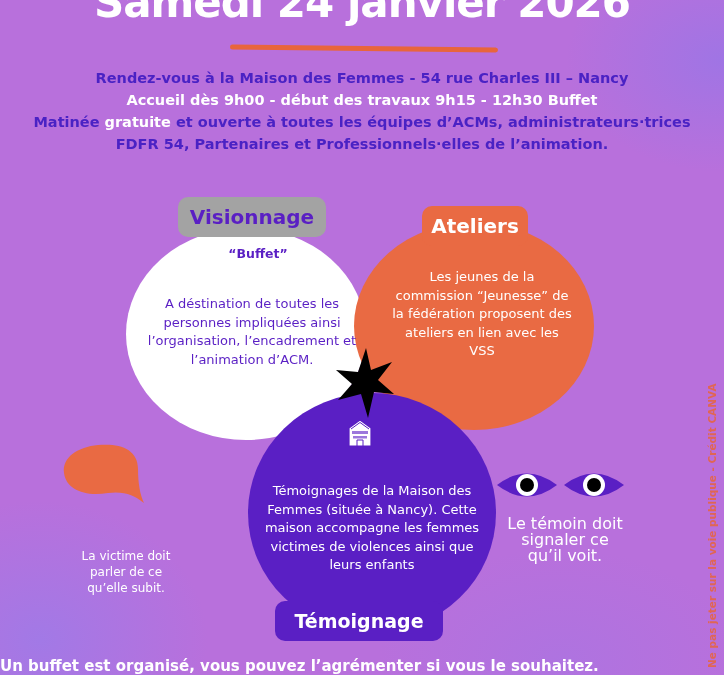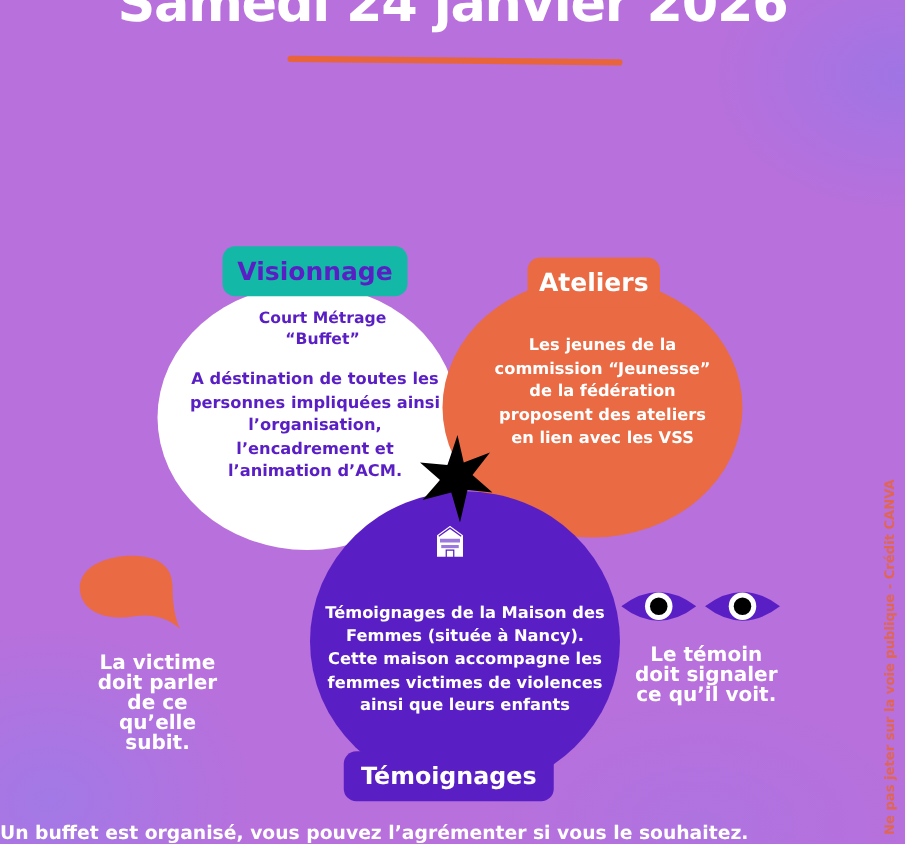--- a/index.html
+++ b/index.html
@@ -28,30 +28,30 @@
   .info { position: absolute; left: 0; right: 0; top: 67px; text-align: center; font-weight: 700; font-size: 14.5px; line-height: 22px; color: #4a22c4; }
   .info .line { white-space: nowrap; }
   .info .white { color: #fff; }
 
   .circle { position: absolute; border-radius: 50%; }
   .c-white { left: 126px; top: 228px; width: 240px; height: 212px; background: #fff; }
   .c-orange { left: 354px; top: 222px; width: 240px; height: 208px; background: #e96a43; }
   .c-purple { left: 248px; top: 393px; width: 248px; height: 240px; background: #5a1fc4; }
 
   .tab { position: absolute; border-radius: 10px; font-weight: 700; text-align: center; }
-  .tab-vision { left: 178px; top: 197px; width: 148px; height: 40px; background: #14b8a6; color: #5a1fc4; font-size: 20px; line-height: 40px; }
+  .tab-vision { left: 178px; top: 197px; width: 148px; height: 40px; background: #a3a3a3; color: #5a1fc4; font-size: 20px; line-height: 40px; }
   .tab-ateliers { left: 422px; top: 206px; width: 106px; height: 40px; background: #e96a43; color: #fff; font-size: 20px; line-height: 40px; }
   .tab-temoignage { left: 275px; top: 601px; width: 168px; height: 40px; background: #5a1fc4; color: #fff; font-size: 19px; line-height: 40px; }
 
-  .txt { position: absolute; text-align: center; font-weight: bold; }
+  .txt { position: absolute; text-align: center; }
   .vision-sub { left: 178px; top: 245px; width: 160px; color: #5a1fc4; font-weight: 700; font-size: 12.5px; line-height: 17px; }
   .vision-body { left: 146px; top: 295px; width: 212px; color: #5a1fc4; font-size: 13px; line-height: 18.5px; }
   .ateliers-body { left: 392px; top: 268px; width: 180px; color: #fff; font-size: 13px; line-height: 18.5px; }
   .temoin-body { left: 256px; top: 482px; width: 232px; color: #fff; font-size: 13px; line-height: 18.5px; }
-  .victime-txt { left: 76px; top: 522px; width: 100px; color: #fff; font-size: 16px; line-height: 16px; }
+  .victime-txt { left: 76px; top: 548px; width: 100px; color: #fff; font-size: 12px; line-height: 16px; }
   .temoin-txt { left: 502px; top: 516px; width: 126px; color: #fff; font-size: 16px; line-height: 16px; }
 
   .star { position: absolute; left: 334px; top: 348px; width: 60px; height: 70px; }
   .house { position: absolute; left: 347px; top: 418px; width: 26px; height: 30px; }
 
   .bubble { position: absolute; left: 62px; top: 443px; width: 82px; height: 62px; }
   .eye { position: absolute; top: 470px; width: 60px; height: 30px; }
   .eye1 { left: 497px; } .eye2 { left: 564px; }
 
   .side-credit {
@@ -62,50 +62,53 @@
 </style>
 </head>
 <body>
 
 <div class="bg-glow"></div>
 
 <h1 class="title">Samedi 24 janvier 2026</h1>
 <div class="underline"></div>
 
 <div class="info">
+  <div class="line">Rendez-vous à la Maison des Femmes - 54 rue Charles III – Nancy</div>
+  <div class="line white">Accueil dès 9h00 - début des travaux 9h15 - 12h30 Buffet</div>
+  <div class="line"><span>Matinée </span><span class="white">gratuite</span><span> et ouverte à toutes les équipes d’ACMs, administrateurs·trices</span></div>
+  <div class="line">FDFR 54, Partenaires et Professionnels·elles de l’animation.</div>
 </div>
 
 <div class="circle c-white"></div>
 <div class="circle c-orange"></div>
 <div class="circle c-purple"></div>
 
 <div class="tab tab-vision">Visionnage</div>
 <div class="txt vision-sub">
-  <div>Court Métrage</div>
   <div>“Buffet”</div>
 </div>
 <div class="txt vision-body">A déstination de toutes les personnes impliquées ainsi l’organisation, l’encadrement et l’animation d’ACM.</div>
 
 <div class="tab tab-ateliers">Ateliers</div>
 <div class="txt ateliers-body">Les jeunes de la commission “Jeunesse” de la fédération proposent des ateliers en lien avec les VSS</div>
 
 <svg class="star" viewBox="0 0 60 70">
   <polygon points="32,0 37,22 58,14 44,32 60,46 40,44 34,70 27,46 4,52 18,36 2,22 24,24" fill="#000"></polygon>
 </svg>
 
 <svg class="house" viewBox="0 0 26 30">
   <path d="M2,10 L13,2 L24,10 L24,28 L2,28 Z" fill="#fff" stroke="#5a1fc4" stroke-width="1.2"></path>
   <path d="M4,11 L13,4.5 L22,11" fill="none" stroke="#5a1fc4" stroke-width="1"></path>
   <rect x="5" y="13" width="16" height="3" fill="#5a1fc4" opacity="0.6"></rect>
   <rect x="6" y="18" width="14" height="2.5" fill="#5a1fc4" opacity="0.6"></rect>
   <path d="M10,28 L10,22 L16,22 L16,28" fill="none" stroke="#5a1fc4" stroke-width="1"></path>
 </svg>
 
 <div class="txt temoin-body">Témoignages de la Maison des Femmes (située à Nancy). Cette maison accompagne les femmes victimes de violences ainsi que leurs enfants</div>
-<div class="tab tab-temoignage">Témoignages</div>
+<div class="tab tab-temoignage">Témoignage</div>
 
 <svg class="bubble" viewBox="0 0 82 62">
   <path d="M36,2 C58,0 76,6 76,26 C76,40 78,52 82,60 C72,52 62,48 46,50 C22,54 4,46 2,30 C0,14 16,4 36,2 Z" fill="#e96a43"></path>
 </svg>
 <div class="txt victime-txt">La victime doit parler de ce qu’elle subit.</div>
 
 <svg class="eye eye1" viewBox="0 0 60 30">
   <path d="M0,15 Q30,-8 60,15 Q30,38 0,15 Z" fill="#5a1fc4"></path>
   <circle cx="30" cy="15" r="11" fill="#fff"></circle>
   <circle cx="30" cy="15" r="7" fill="#000"></circle>

